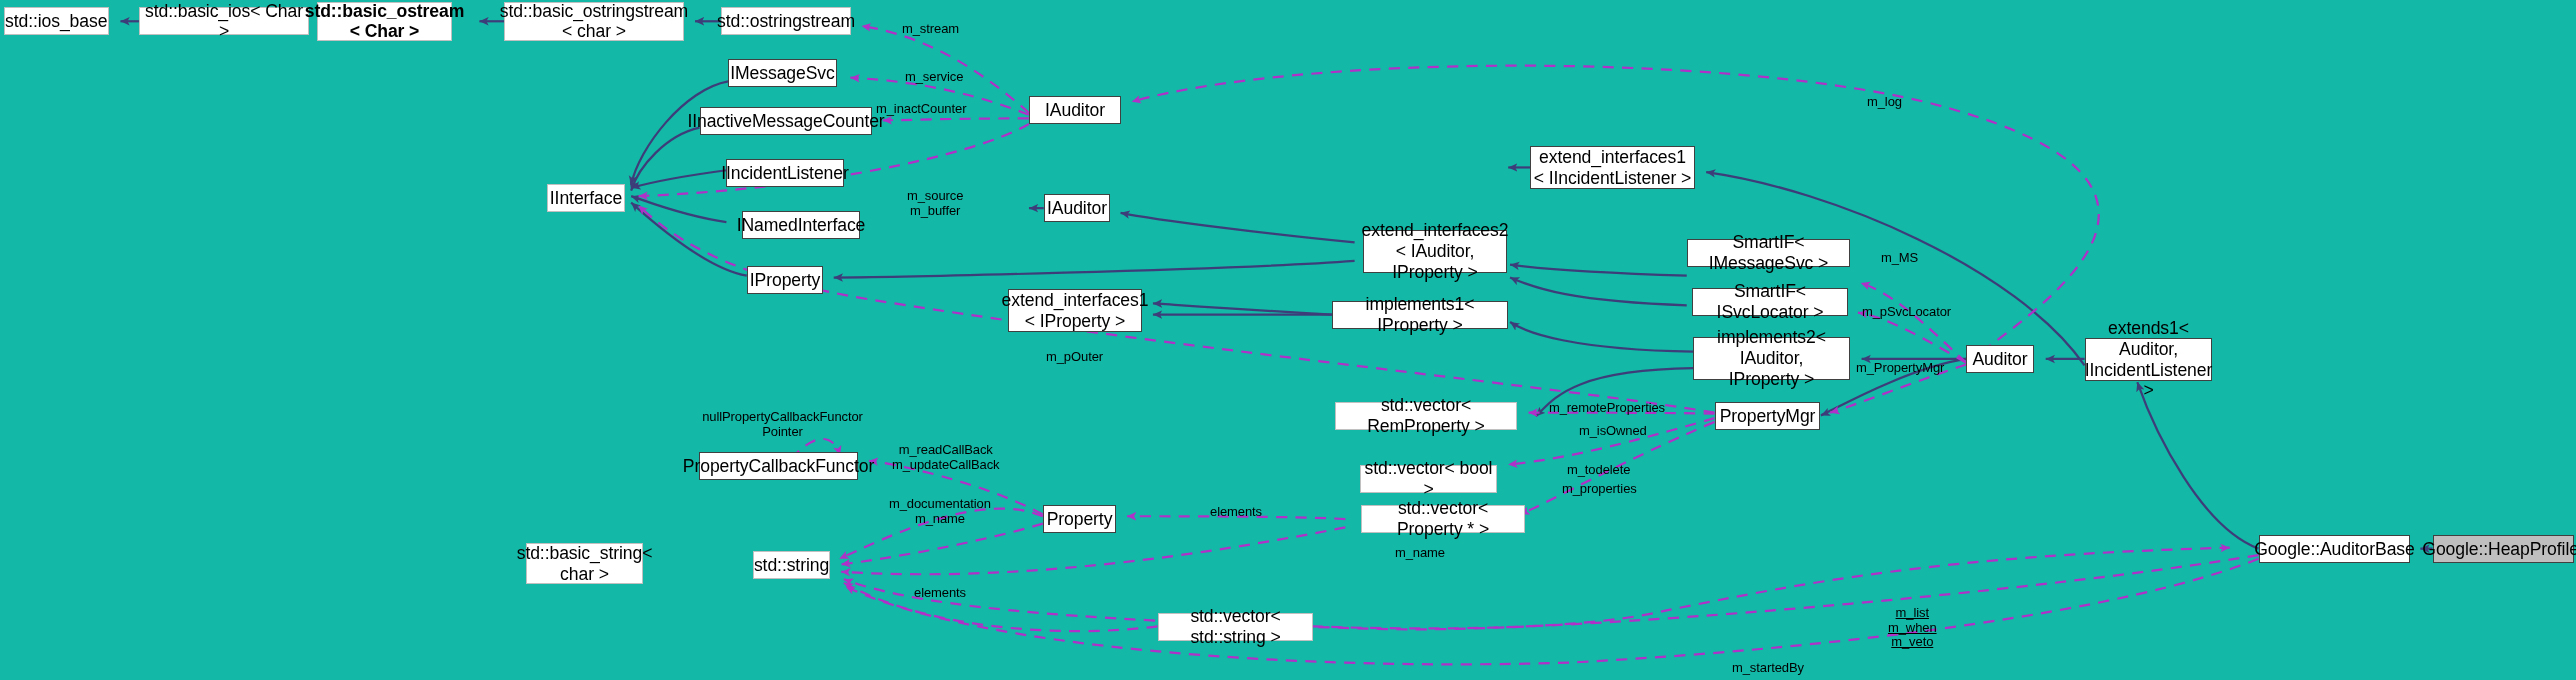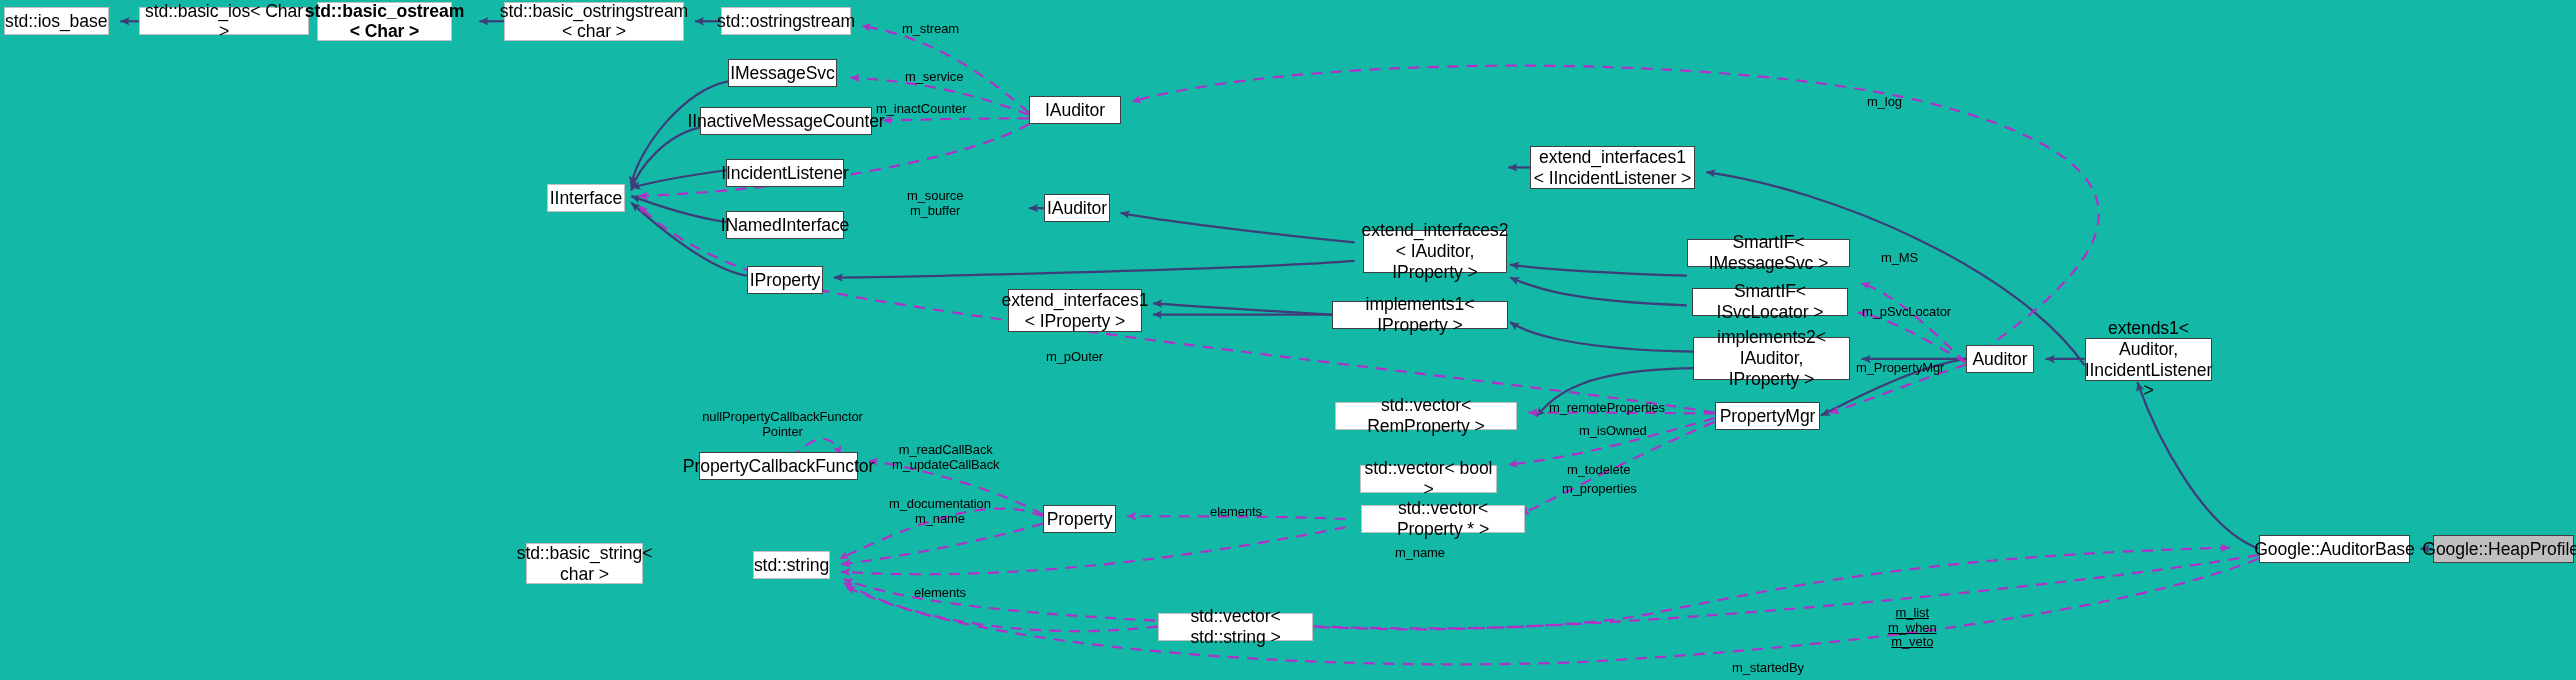--- a/index.html
+++ b/index.html
@@ -139,21 +139,21 @@
 &lt; char &gt;</div>
 
   <div class="node" style="left:721px;top:7.4px;width:130px;height:28px;">std::ostringstream</div>
 
   <div class="node thick" style="left:728px;top:59px;width:109px;height:28px;">IMessageSvc</div>
 
   <div class="node thick" style="left:700px;top:107px;width:172px;height:28px;">IInactiveMessageCounter</div>
 
   <div class="node thick" style="left:726px;top:159px;width:118px;height:28px;">IIncidentListener</div>
 
-  <div class="node thick" style="left:726px;top:211px;width:118px;height:28px;">INamedInterface</div>
+  <div class="node thick" style="left:742px;top:211px;width:118px;height:28px;">INamedInterface</div>
 
   <div class="node" style="left:547px;top:184px;width:78px;height:28px;">IInterface</div>
 
   <div class="node thick" style="left:747px;top:266px;width:76px;height:28px;">IProperty</div>
 
   <div class="node thick" style="left:1029px;top:96px;width:92px;height:28px;">IAuditor</div>
 
   <div class="node thick" style="left:1044px;top:194px;width:66px;height:28px;">IAuditor</div>
 
   <div class="node thick" style="left:1355px;top:230px;width:144px;height:43px;margin-left:8px;">extend_interfaces2

